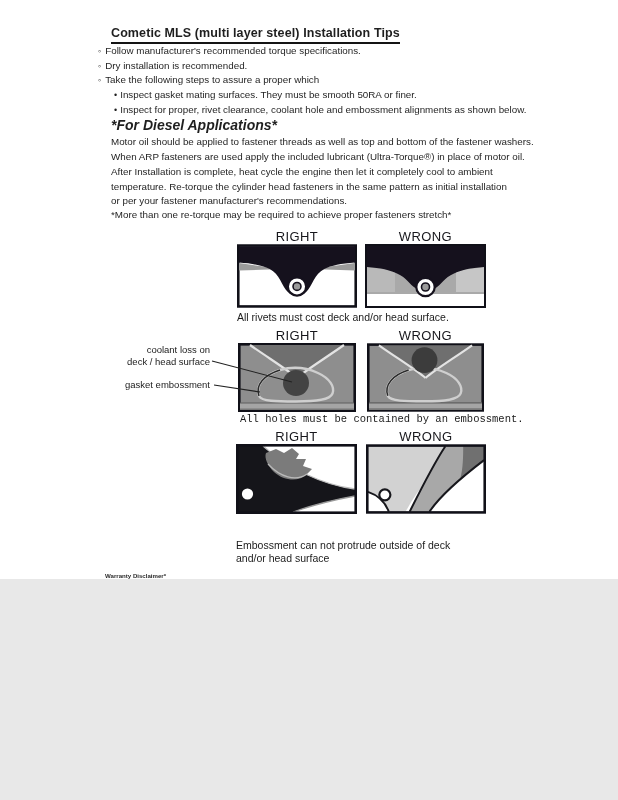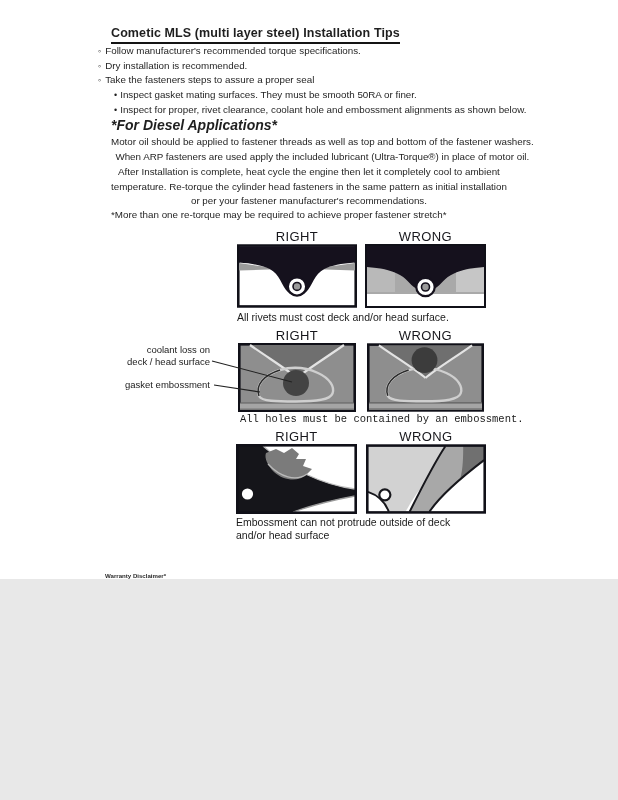--- a/index.html
+++ b/index.html
@@ -5,21 +5,21 @@
   html,body{margin:0;padding:0;background:#e8e8e8;}
   .page{position:relative;width:618px;height:579px;background:#ffffff;overflow:hidden;
         font-family:"Liberation Sans","DejaVu Sans",sans-serif;color:#1f1f1f;}
   .abs{position:absolute;}
   .title{font-size:12.5px;font-weight:bold;letter-spacing:.1px;border-bottom:2px solid #141414;padding-bottom:2px;}
   .bullets{font-size:9.8px;line-height:14.7px;white-space:nowrap;}
   .b-item::before{content:"\25E6";margin-right:4px;font-size:9px;}
   .sb-item{padding-left:16px;}
   .sb-item::before{content:"\2022";margin-right:3px;font-size:9px;}
   .h2{font-size:14px;font-weight:bold;font-style:italic;}
-  .body-line{font-size:9.8px;line-height:14.6px;white-space:nowrap;text-align:center;}
+  .body-line{font-size:9.8px;line-height:14.6px;white-space:nowrap;}
   .dlabel{font-size:13px;letter-spacing:.4px;text-align:center;color:#17171c;}
   .caption{font-size:10.5px;line-height:12.5px;color:#1b1b1b;}
   .ann{font-size:9.5px;line-height:11.5px;text-align:right;color:#1b1b1b;}
   .legal{font-size:5.9px;line-height:7.3px;color:#2a2a2a;width:414px;}
   .legal .lg-h{font-weight:bold;margin-bottom:7px;font-size:6.1px;}
   .legal .lg-p{margin:0 0 7.3px 0;}
   .legal .lg-cont{margin:0;}
   .legal .lg-last{margin:0 0 7.3px 0;}
   .footer{font-size:12.5px;letter-spacing:.3px;color:#222;}
   svg{display:block;}
@@ -27,36 +27,36 @@
 </head>
 <body>
 
 <div class="page">
 
   <div class="abs title" style="left:111px;top:26px;">Cometic MLS (multi layer steel) Installation Tips</div>
 
   <div class="abs bullets" style="left:98px;top:44px;">
     <div class="b-item">Follow manufacturer's recommended torque specifications.</div>
     <div class="b-item">Dry installation is recommended.</div>
-    <div class="b-item">Take the fasteners steps to assure a proper seal</div>
+    <div class="b-item">Take the following steps to assure a proper which</div>
     <div class="sb-item">Inspect gasket mating surfaces.  They must be smooth 50RA or finer.</div>
     <div class="sb-item">Inspect for proper, rivet clearance, coolant hole and embossment alignments as shown below.</div>
   </div>
 
   <div class="abs h2" style="left:111px;top:117px;">*For Diesel Applications*</div>
   <div class="abs" style="left:111px;top:135px;">
     <div class="body-line">Motor oil should be applied to fastener threads as well as top and bottom of the fastener washers.</div>
     <div class="body-line">When ARP fasteners are used apply the included lubricant (Ultra-Torque®) in place of motor oil.</div>
   </div>
   <div class="abs" style="left:111px;top:165px;">
     <div class="body-line">After Installation is complete, heat cycle the engine then let it completely cool to ambient</div>
     <div class="body-line">temperature. Re-torque the cylinder head fasteners in the same pattern as initial installation</div>
     <div class="body-line">or per your fastener manufacturer's recommendations.</div>
   </div>
-  <div class="abs body-line" style="left:111px;top:208px;">*More than one re-torque may be required to achieve proper fastener stretch*</div>
+  <div class="abs body-line" style="left:111px;top:208px;">*More than one re-torque may be required to achieve proper fasteners stretch*</div>
 
   <div class="abs dlabel" style="left:237px;top:229px;width:120px;">RIGHT</div>
   <div class="abs dlabel" style="left:365px;top:229px;width:121px;">WRONG</div>
 
   <div class="abs" style="left:237px;top:244px;">
     <svg width="120" height="64" viewBox="0 0 121 64">
       <rect x="1.3" y="1.3" width="118.4" height="61.4" fill="#ffffff" stroke="#101018" stroke-width="2.6"></rect>
       <polygon points="2,19 46,25 2,26.5" fill="#9b9b9b"></polygon>
       <polygon points="119,19 75,25 119,26.5" fill="#9b9b9b"></polygon>
       <path d="M2,2 H119 V18.5 C105,19.5 95,21.5 88,25 C78,30 76,42 69.5,48.5 C65,53 56,53 51.5,48.5 C45,42 43,30 33,25 C26,21.5 16,19.5 2,18.5 Z" fill="#15111d"></path>
@@ -150,21 +150,21 @@
       <path d="M80,2 H119 V16 C98,32 76,50 64,68 H44 C56,44 68,20 80,2 Z" fill="#a8a8a8"></path>
       <path d="M98,2 H119 V16 C108,23 101,29 95,35 C98,24 98,12 98,2 Z" fill="#707070"></path>
       <path d="M80,2 C68,20 56,44 44,68" stroke="#17171c" stroke-width="2" fill="none"></path>
       <path d="M119,16 C98,32 76,50 64,68" stroke="#17171c" stroke-width="2" fill="none"></path>
       <path d="M2,48 C14,52 20,60 23,68" stroke="#17171c" stroke-width="2" fill="none"></path>
       <circle cx="19" cy="51" r="5.6" fill="#ffffff" stroke="#17171c" stroke-width="2.2"></circle>
       <rect x="1.3" y="1.3" width="118.4" height="67.4" fill="none" stroke="#101018" stroke-width="2.6"></rect>
     </svg>
   </div>
 
-  <div class="abs caption" style="left:236px;top:516px;width:240px;">
+  <div class="abs caption" style="left:236px;top:539px;width:240px;">
     <div>Embossment can not protrude outside of deck</div>
     <div>and/or head surface</div>
   </div>
 
   <div class="abs legal" style="left:105px;top:572px;">
     <div class="lg-h">Warranty Disclaimer*</div>
     <p class="lg-p">Due to the nature of performance applications, the parts in this catalog are sold without any express warranty or any implied warranty of merchantability or fitness for a particular purpose.  Cometic Gasket Inc., shall not, under any circumstances, be liable for any special, incidental or consequential damages, including, person, party or property, but not limited to, damage, or loss of property or equipment, loss of profits or revenue, cost of purchased or replacement goods, or claims of customers of the purchase, which may arise and/or result from sale, instillation or use of these parts.  Installation of these parts could adversely affect the motor manufacturers warranty coverage.</p>
     <p class="lg-cont">VENUE-The agreed upon venue, in the event of dispute whatsoever between the parties, whether instituted by either party, including, but not limited to, contract terms, payment terms, delivery, type, defects, sufficiency of product, shall be the Court of Common Pleas, Lake County, Ohio or the Painesville Municipal Court, Lake County, Ohio, depending on the amount in controversy.</p>
     <p class="lg-last">This agreement shall be governed by and construed under the laws of the State of Ohio.</p>
     <p class="lg-p">All prices and terms are subject to change without notice.</p>

